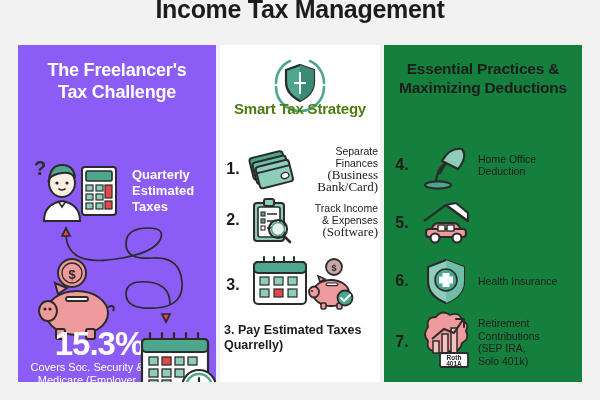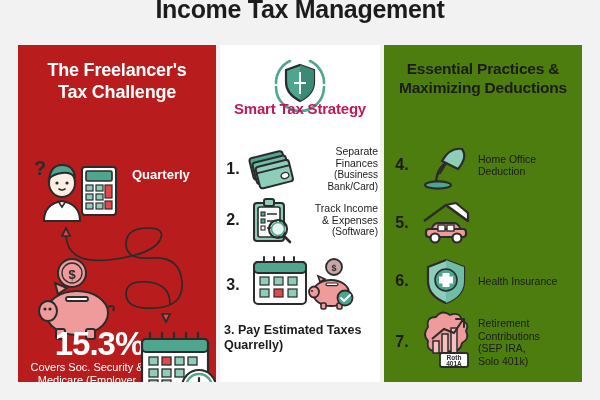--- a/index.html
+++ b/index.html
@@ -33,31 +33,31 @@
   .panel {
     position: absolute;
     top: 45px;
     height: 337px;
     box-sizing: border-box;
     overflow: hidden;
   }
   #panel-challenge {
     left: 18px;
     width: 198px;
-    background: #b91c1c;
+    background: #8b5cf6;
   }
   #panel-strategy {
     left: 220px;
     width: 160px;
     background: #ffffff;
   }
   #panel-practices {
     left: 384px;
     width: 198px;
-    background: #4d7c0f;
+    background: #15803d;
   }
 
   
   #challenge-heading {
     margin: 14px 10px 0 10px;
     text-align: center;
     color: #ffffff;
     font-size: 18px;
     font-weight: bold;
     line-height: 22px;
@@ -106,21 +106,21 @@
 
   
   #strategy-heading {
     position: absolute;
     top: 55px;
     left: 0;
     width: 160px;
     text-align: center;
     font-size: 15px;
     font-weight: bold;
-    color: #be185d;
+    color: #4d7c0f;
     letter-spacing: -0.2px;
   }
   #strategy-badge {
     position: absolute;
     top: 8px;
     left: 50px;
     width: 60px;
     height: 60px;
   }
   .step-row {
@@ -147,21 +147,22 @@
   .step-text {
     flex: 1 1 auto;
     font-size: 10.5px;
     line-height: 12px;
     color: #1c1c1c;
     text-align: right;
     padding-right: 2px;
   }
   .step-text .sub {
     display: block;
-    font-size: 10px;
+    font-size: 13px;
+    font-family: Liberation Serif, serif;
   }
   #step1-row { top: 100px; }
   #step2-row { top: 152px; }
   #step3-row { top: 210px; }
   #step3-caption {
     position: absolute;
     top: 278px;
     left: 4px;
     width: 152px;
     text-align: left;
@@ -253,20 +254,21 @@
         <rect x="83" y="32" width="7" height="13" fill="#e2474a" stroke="#2b2b2b" stroke-width="1.2"></rect>
         <rect x="64" y="41" width="7" height="6" fill="#8fcdbb" stroke="#2b2b2b" stroke-width="1.2"></rect>
         <rect x="74" y="41" width="7" height="6" fill="#8fcdbb" stroke="#2b2b2b" stroke-width="1.2"></rect>
         <rect x="64" y="50" width="7" height="6" fill="#8fcdbb" stroke="#2b2b2b" stroke-width="1.2"></rect>
         <rect x="74" y="50" width="7" height="6" fill="#8fcdbb" stroke="#2b2b2b" stroke-width="1.2"></rect>
         <rect x="83" y="48" width="7" height="8" fill="#e2474a" stroke="#2b2b2b" stroke-width="1.2"></rect>
       </g>
     </svg>
     <div id="quarterly-label">
       <span>Quarterly</span><br>
+      <span>Estimated Taxes</span>
     </div>
   </div>
 
   <svg width="190" height="110" viewBox="0 0 190 110" style="position:absolute;left:10px;top:175px;">
     <path d="M38 16 q2 28 42 24 q44 -5 52 -20 q6 -12 -12 -12 q-22 0 -22 16 q0 16 26 14 q28 -2 30 24 q2 24 -26 26 q-30 2 -30 -14 q0 -14 22 -12 q22 2 22 22" fill="none" stroke="#2b2b2b" stroke-width="1.7" stroke-linecap="round"></path>
     <path d="M34 16 l4 -8 l4 8 z" fill="#e2474a" stroke="#2b2b2b" stroke-width="1.7"></path>
     <path d="M138 102 l-4 -8 l8 0 z" fill="#e2474a" stroke="#2b2b2b" stroke-width="1.7"></path>
   </svg>
 
   <svg width="100" height="90" viewBox="0 0 100 90" style="position:absolute;left:14px;top:208px;">

